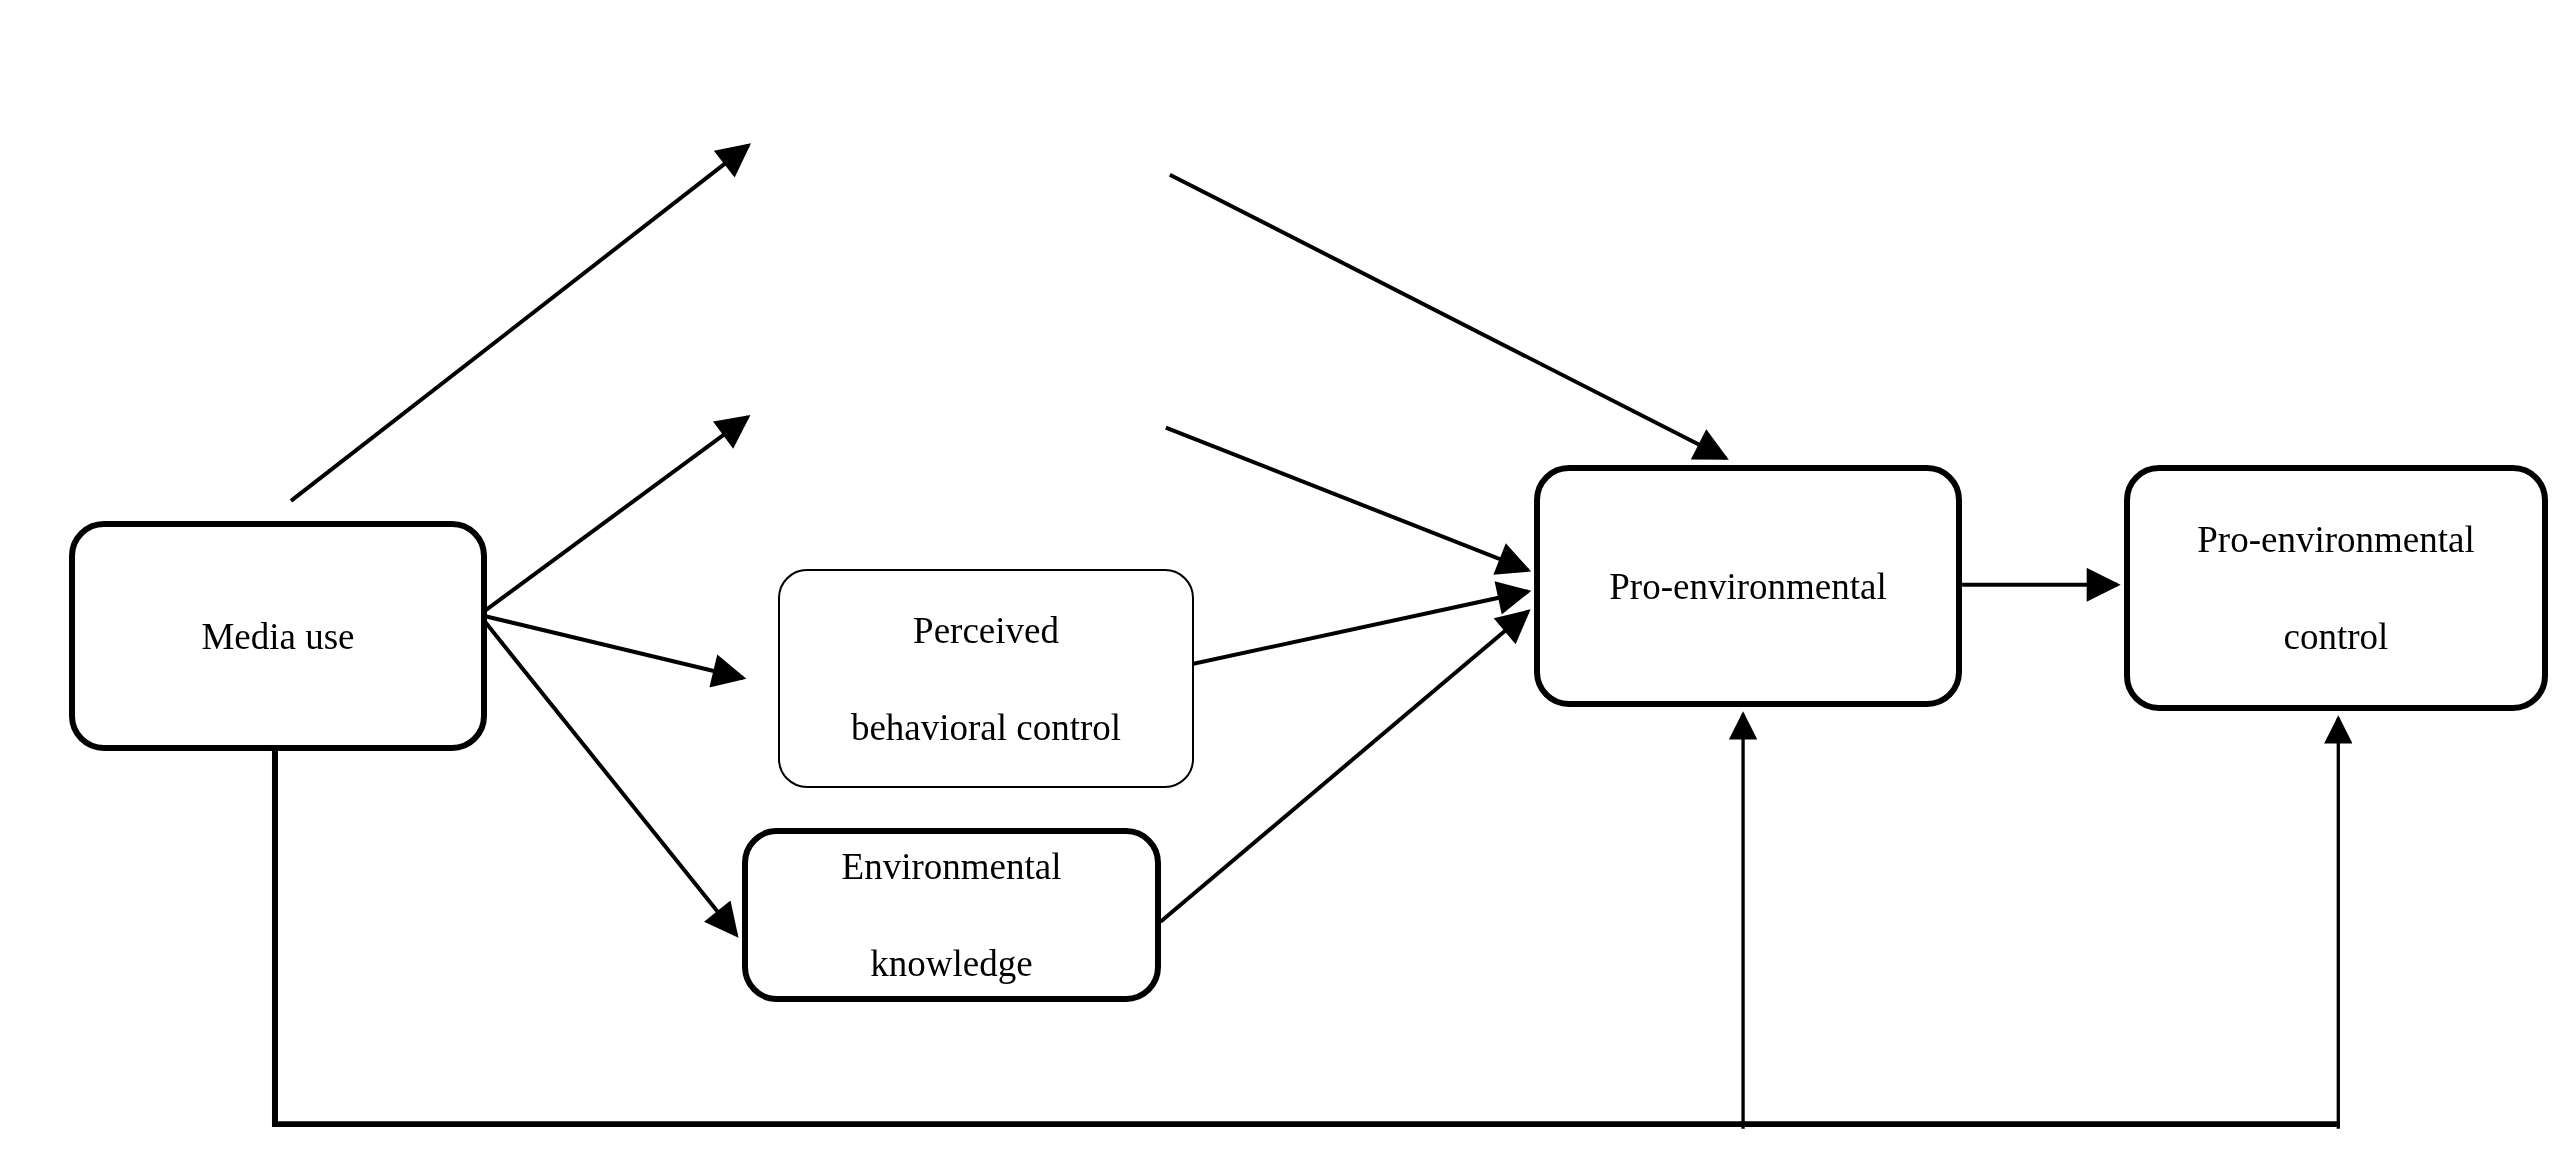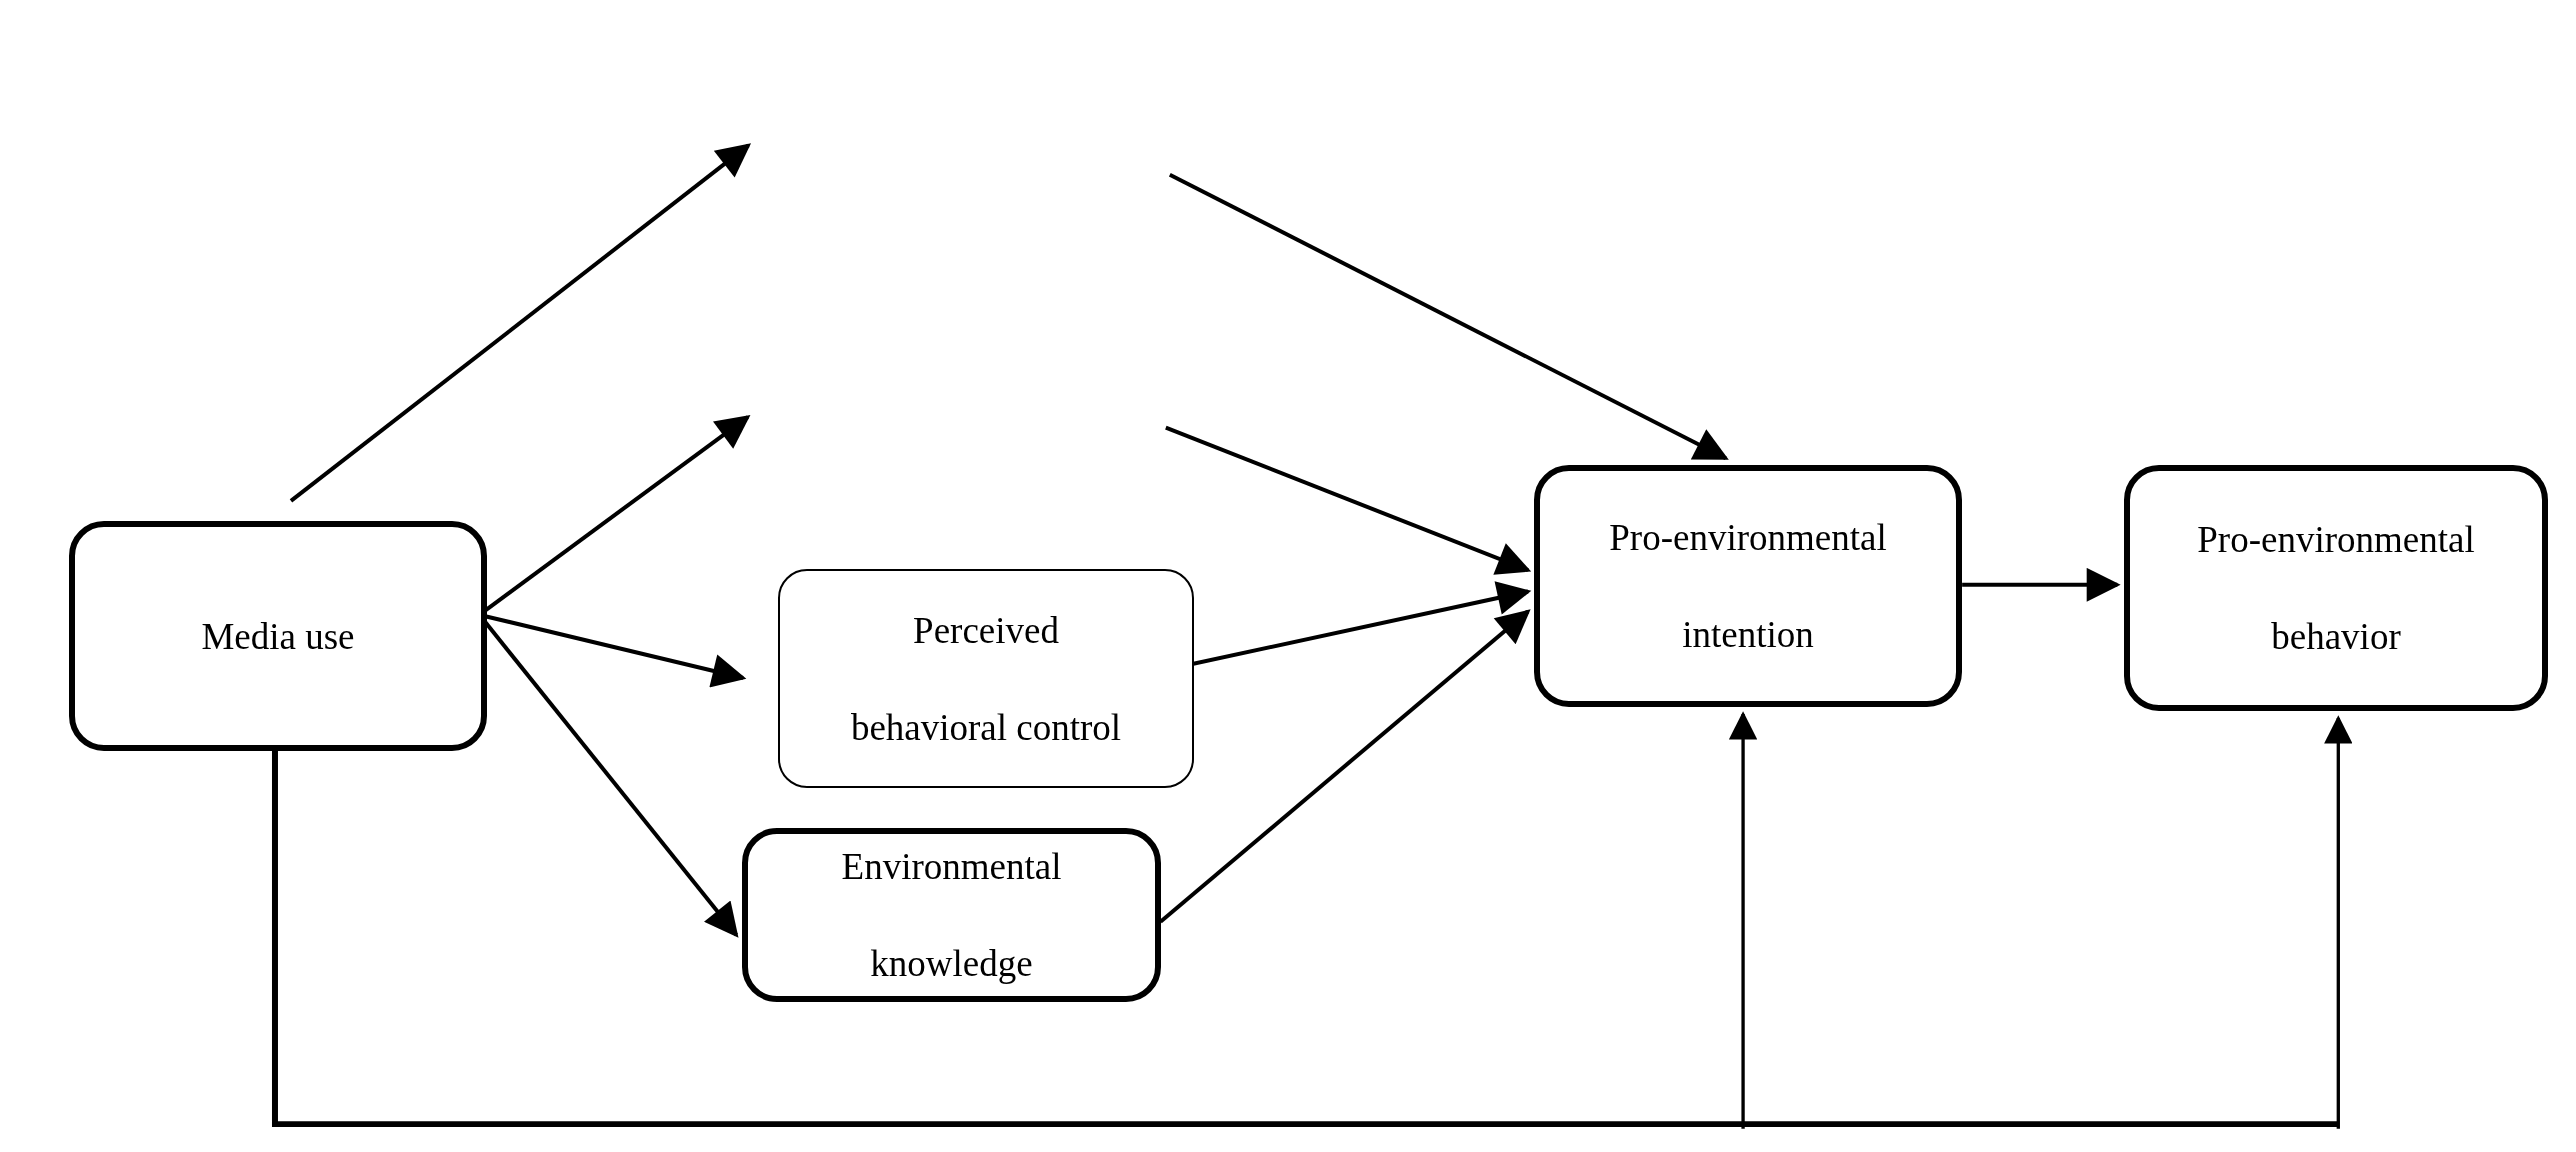--- a/index.html
+++ b/index.html
@@ -91,22 +91,21 @@
     <span class="lbl">behavioral control</span>
   </div>
 
   <div class="box" style="left:742px; top:828px; width:419px; height:174px;">
     <span class="lbl">Environmental</span>
     <span class="lbl">knowledge</span>
   </div>
 
   <div class="box" style="left:1534px; top:465px; width:428px; height:242px;">
     <span class="lbl">Pro-environmental</span>
-    <span class="lbl">intention</span>
   </div>
 
   <div class="box" style="left:2124px; top:465px; width:424px; height:246px;">
     <span class="lbl">Pro-environmental</span>
-    <span class="lbl">behavior</span>
+    <span class="lbl">control</span>
   </div>
 
 </div>
 
 
 </body></html>

